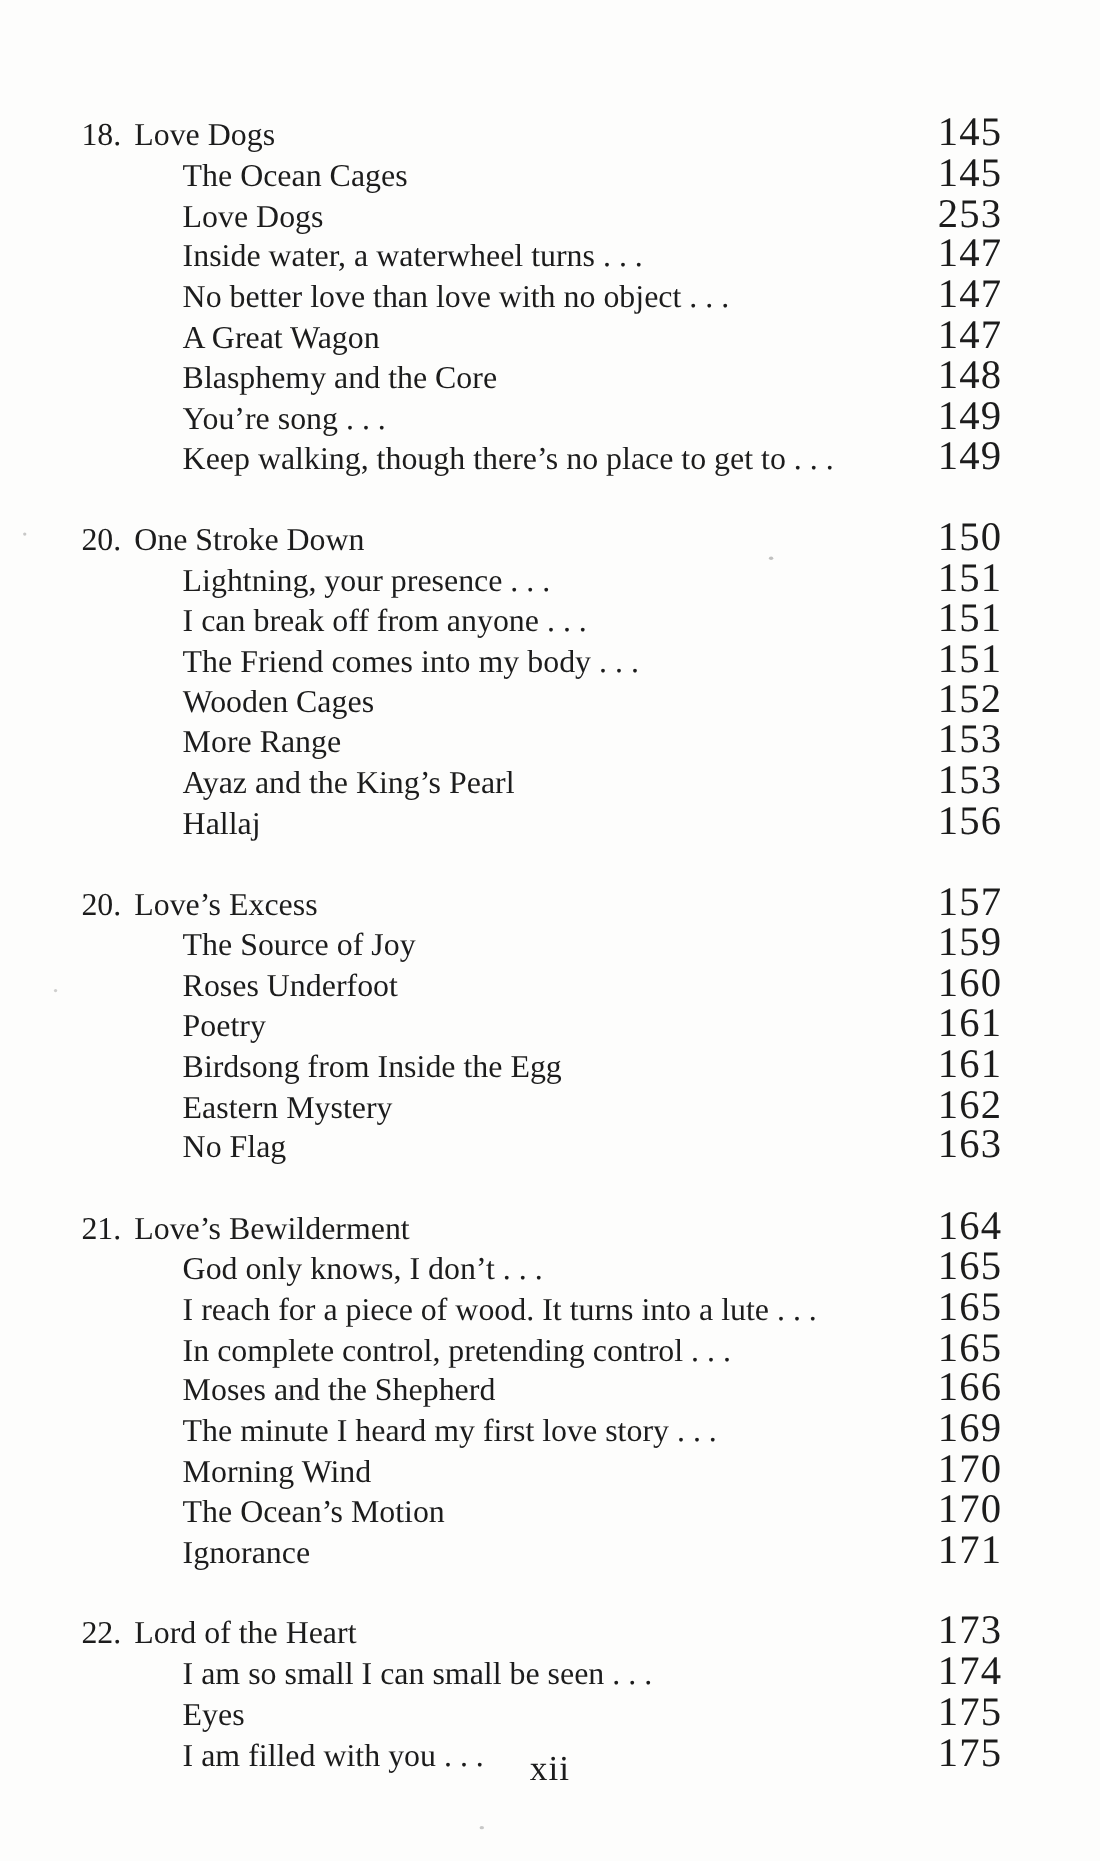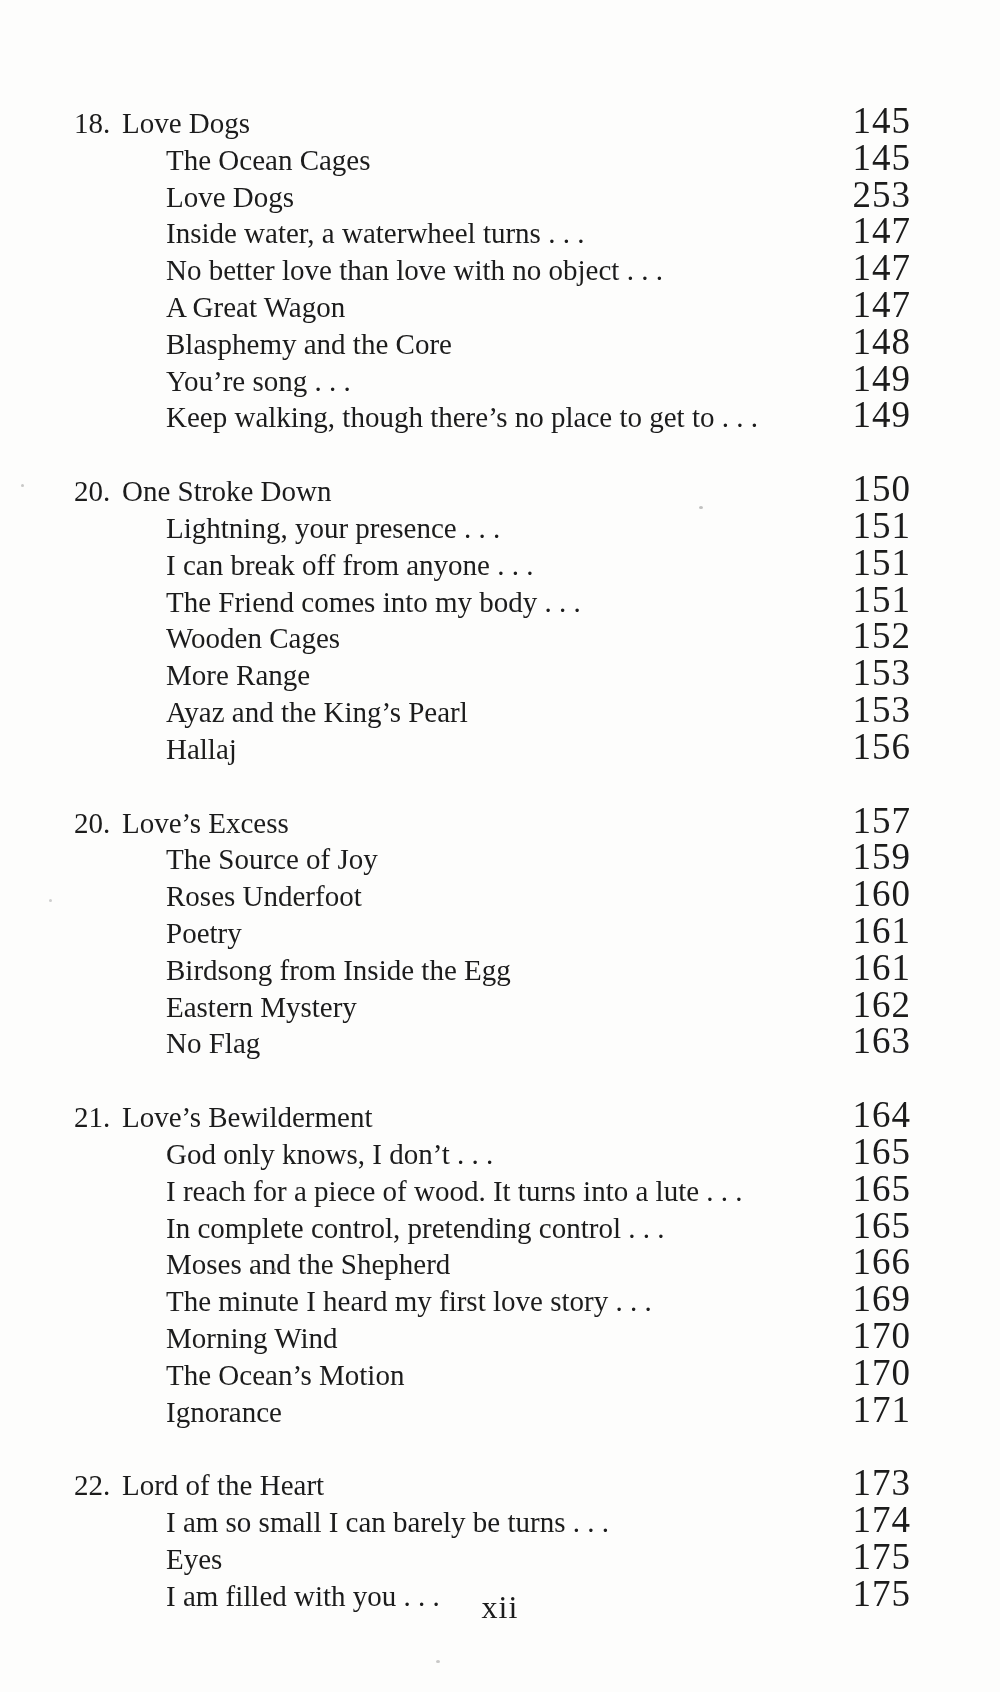--- a/index.html
+++ b/index.html
@@ -254,21 +254,21 @@
   </section>
 
   <section class="section">
     <div class="row chapter-row">
       <span class="chapter-num">22.</span>
       <span class="title">Lord of the Heart</span>
       <span class="pagenum">173</span>
     </div>
     <div>
   <div class="row entry-row">
-    <span class="title">I am so small I can barely be turns . . .</span>
+    <span class="title">I am so small I can small be seen . . .</span>
     <span class="pagenum">174</span>
   </div>
 
   <div class="row entry-row">
     <span class="title">Eyes</span>
     <span class="pagenum">175</span>
   </div>
 
   <div class="row entry-row">
     <span class="title">I am filled with you . . .</span>

